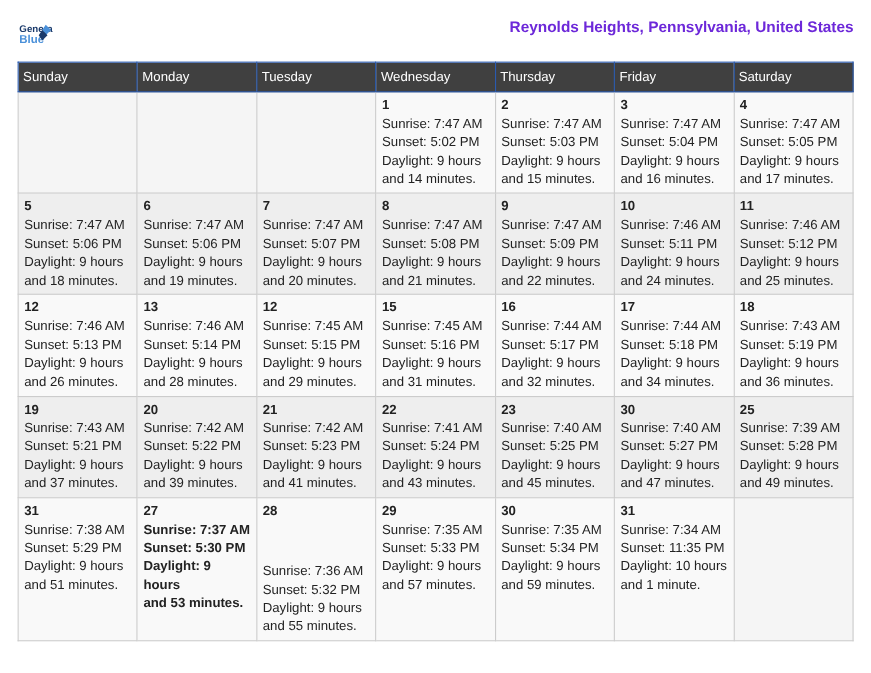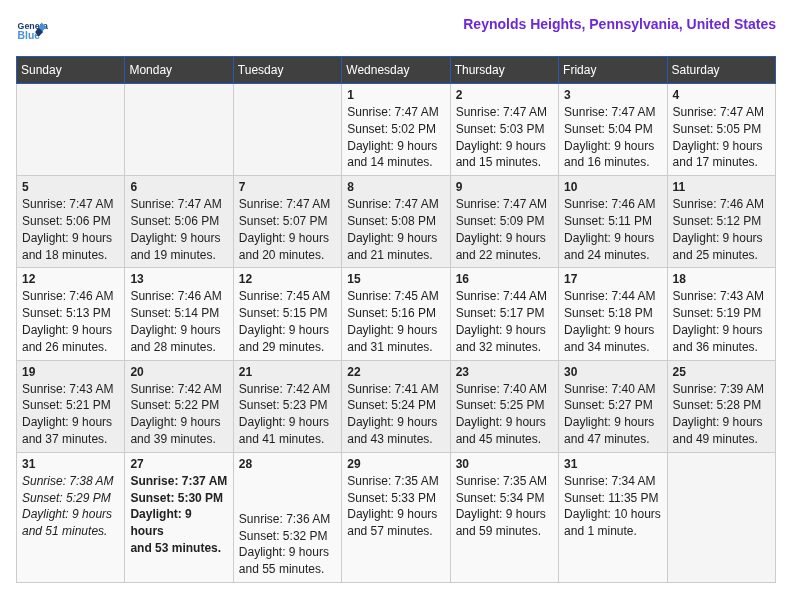--- a/index.html
+++ b/index.html
@@ -296,21 +296,21 @@
           <span class="day-number">25</span>
           <div class="day-info" style="white-space: pre-line;">Sunrise: 7:39 AM
 Sunset: 5:28 PM
 Daylight: 9 hours
 and 49 minutes.</div>
         </td>
       </tr>
       <tr>
         <td>
           <span class="day-number">31</span>
-          <div class="day-info" style="white-space: pre-line; font-style: italic;">Sunrise: 7:38 AM
+          <div class="day-info" style="white-space: pre-line;">Sunrise: 7:38 AM
 Sunset: 5:29 PM
 Daylight: 9 hours
 and 51 minutes.</div>
         </td>
         <td>
           <span class="day-number">27</span>
           <div class="day-info" style="white-space: pre-line; font-weight: bold;">Sunrise: 7:37 AM
 Sunset: 5:30 PM
 Daylight: 9 hours
 and 53 minutes.</div>

